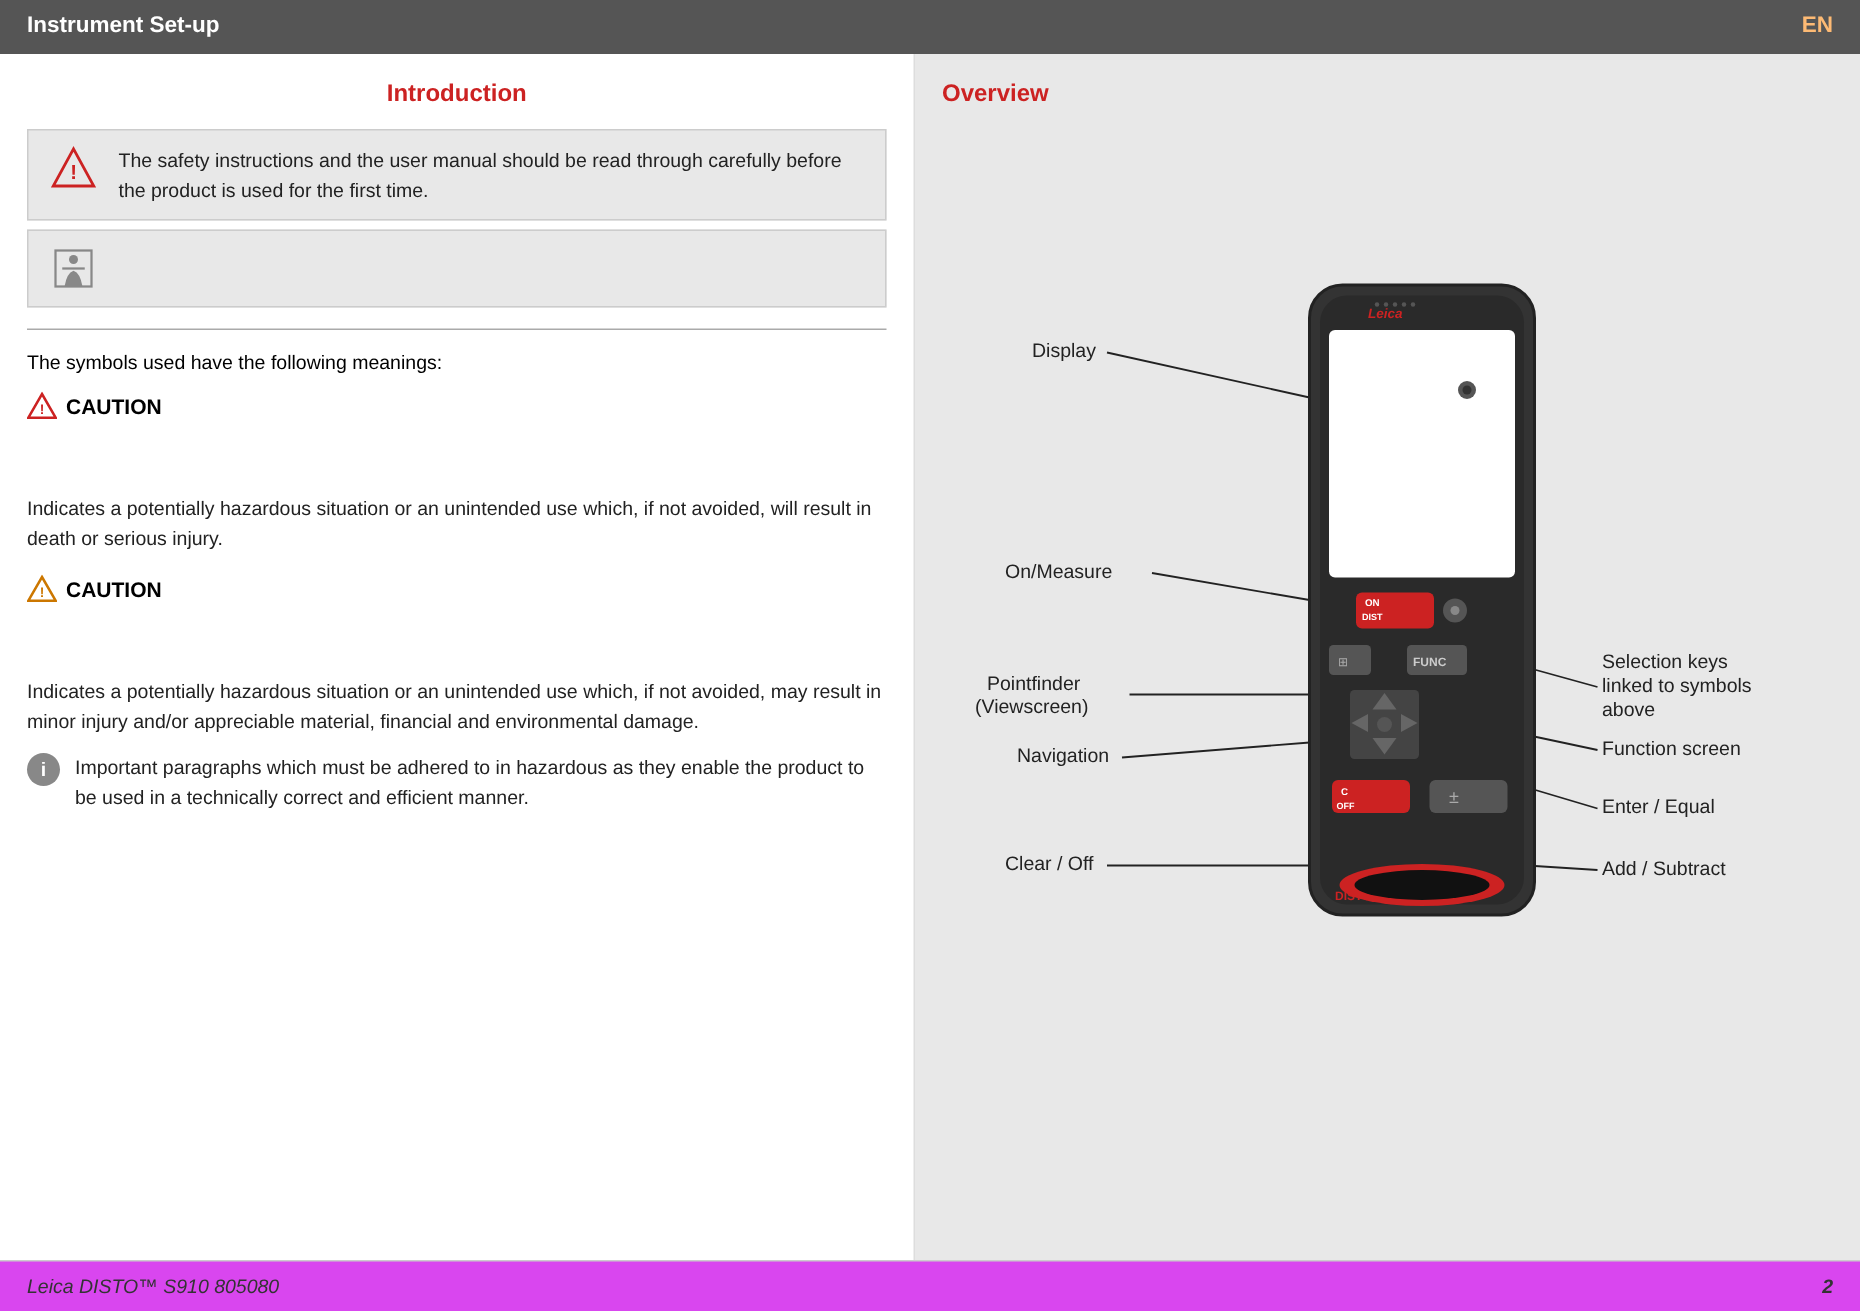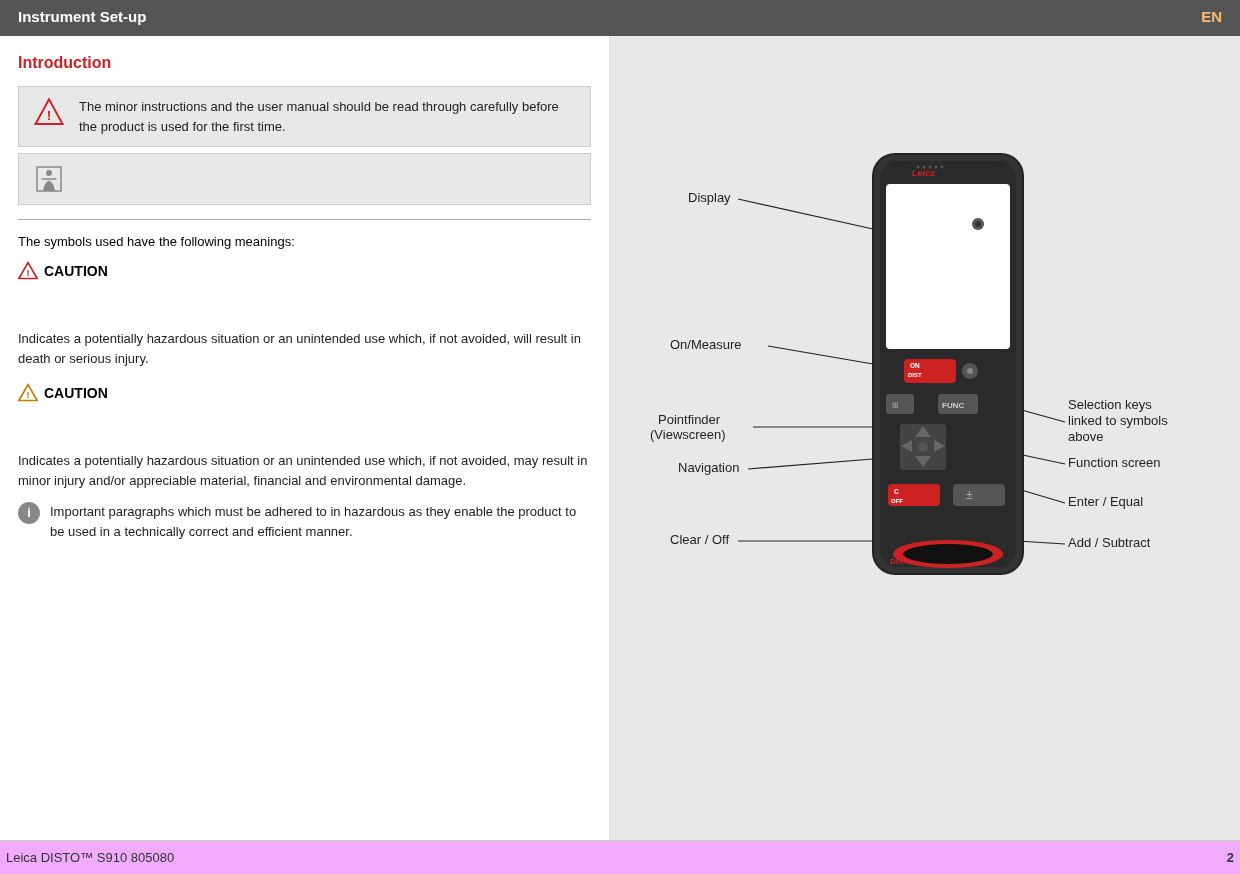--- a/index.html
+++ b/index.html
@@ -46,20 +46,21 @@
       width: 610px;
       padding: 18px 18px 18px 18px;
       border-right: 1px solid #ddd;
     }
 
     .section-title {
       color: #cc2222;
       font-weight: bold;
       font-size: 16px;
       margin-bottom: 14px;
+      text-align: center;
     }
 
     
     .warning-box {
       display: flex;
       align-items: flex-start;
       background: #e8e8e8;
       border: 1px solid #ccc;
       padding: 10px 12px;
       margin-bottom: 6px;
@@ -163,27 +164,28 @@
 
     
     .device-diagram {
       position: relative;
       width: 100%;
       height: 680px;
     }
 
     
     .footer {
-      background: #f0abfc;
+      background: #d946ef;
       border-top: 1px solid #ccc;
-      padding: 8px 6px;
+      padding: 8px 18px;
       display: flex;
       justify-content: space-between;
       align-items: center;
       min-height: 34px;
+      font-style: italic;
     }
     .footer-text {
       font-size: 13px;
       color: #333;
     }
     .footer-page {
       font-size: 13px;
       color: #333;
       font-weight: bold;
     }
@@ -201,21 +203,21 @@
   <div class="left-column">
     <div class="section-title">Introduction</div>
 
     <div class="warning-box">
       <div class="icon-area">
         <svg class="warning-icon" viewBox="0 0 40 40">
           <polygon points="20,3 38,36 2,36" fill="none" stroke="#cc2222" stroke-width="2.5"></polygon>
           <text x="20" y="30" text-anchor="middle" font-size="18" font-weight="bold" fill="#cc2222">!</text>
         </svg>
       </div>
-      <div class="warning-text">The minor instructions and the user manual should be read through carefully before the product is used for the first time.</div>
+      <div class="warning-text">The safety instructions and the user manual should be read through carefully before the product is used for the first time.</div>
     </div>
 
     <div class="warning-box">
       <div class="icon-area">
         <svg class="warning-icon" viewBox="0 0 40 40">
           <rect x="4" y="4" width="32" height="32" fill="none" stroke="#888" stroke-width="2"></rect>
           <circle cx="20" cy="12" r="4" fill="#888"></circle>
           <path d="M12 36 Q14 24 20 22 Q26 24 28 36" fill="#888"></path>
           <line x1="10" y1="20" x2="30" y2="20" stroke="#888" stroke-width="2"></line>
         </svg>
@@ -244,20 +246,21 @@
     </div>
     <div class="body-text">Indicates a potentially hazardous situation or an unintended use which, if not avoided, may result in minor injury and/or appreciable material, financial and environmental damage.</div>
 
     <div class="info-box">
       <div class="info-circle">i</div>
       <div class="info-text">Important paragraphs which must be adhered to in hazardous as they enable the product to be used in a technically correct and efficient manner.</div>
     </div>
   </div>
 
   <div class="right-column">
+    <div class="overview-title">Overview</div>
 
     <div class="device-diagram">
       
       <svg width="580" height="640" viewBox="0 0 580 640">
 
         <text x="60" y="148" font-size="13" fill="#222" font-family="Arial">Display</text>
 
         <line x1="110" y1="145" x2="245" y2="175" stroke="#222" stroke-width="1.2"></line>
 
         <text x="42" y="295" font-size="13" fill="#222" font-family="Arial">On/Measure</text>

